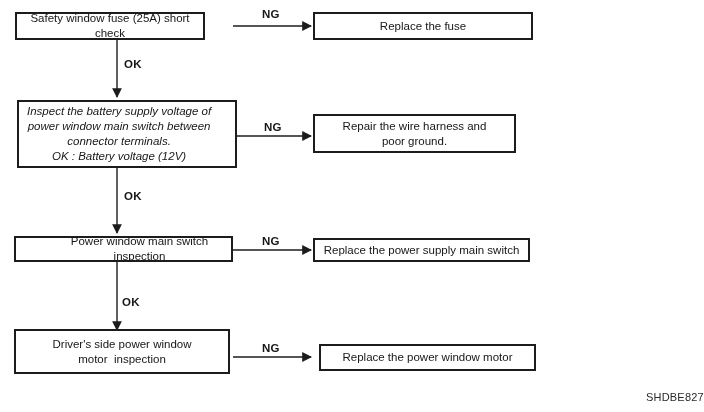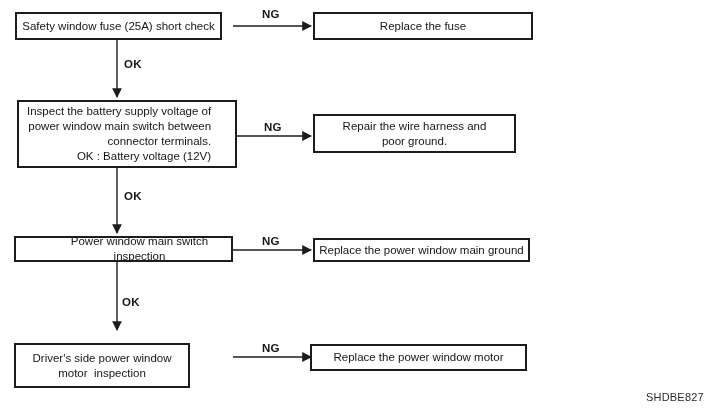--- a/index.html
+++ b/index.html
@@ -26,23 +26,24 @@
     display: flex;
     align-items: center;
     justify-content: center;
     text-align: center;
     font-size: 11.5px;
     line-height: 15px;
     white-space: pre-wrap;
   }
   .box.align-left {
     justify-content: flex-start;
-    text-align: right;
+    text-align: center;
     padding-left: 8px;
     padding-right: 4px;
+    font-style: italic;
   }
   .flabel {
     position: absolute;
     font-weight: bold;
     font-size: 11.5px;
     line-height: 13px;
     letter-spacing: 0.3px;
   }
   .caption {
     position: absolute;
@@ -66,21 +67,21 @@
     <line x1="117" y1="40" x2="117" y2="97" stroke="#1c1c1c" stroke-width="1.4" marker-end="url(#arrow)"></line>
     <line x1="117" y1="168" x2="117" y2="233" stroke="#1c1c1c" stroke-width="1.4" marker-end="url(#arrow)"></line>
     <line x1="117" y1="262" x2="117" y2="330" stroke="#1c1c1c" stroke-width="1.4" marker-end="url(#arrow)"></line>
 
     <line x1="233" y1="26" x2="311" y2="26" stroke="#1c1c1c" stroke-width="1.4" marker-end="url(#arrow)"></line>
     <line x1="237" y1="136" x2="311" y2="136" stroke="#1c1c1c" stroke-width="1.4" marker-end="url(#arrow)"></line>
     <line x1="233" y1="250" x2="311" y2="250" stroke="#1c1c1c" stroke-width="1.4" marker-end="url(#arrow)"></line>
     <line x1="233" y1="357" x2="311" y2="357" stroke="#1c1c1c" stroke-width="1.4" marker-end="url(#arrow)"></line>
   </svg>
 
-  <div class="box" style="left:15px; top:12px; width:207px; height:28px;">
+  <div class="box" style="left:15px; top:12px; width:190px; height:28px;">
     <span>Safety window fuse (25A) short check</span>
   </div>
   <div class="flabel" style="left:262px; top:8px;">NG</div>
   <div class="box" style="left:313px; top:12px; width:220px; height:28px;">
     <span>Replace the fuse</span>
   </div>
   <div class="flabel" style="left:124px; top:58px;">OK</div>
 
   <div class="box align-left" style="left:17px; top:100px; width:220px; height:68px;">
     <span>Inspect the battery supply voltage of
@@ -93,28 +94,28 @@
     <span>Repair the wire harness and
 poor ground.</span>
   </div>
   <div class="flabel" style="left:124px; top:190px;">OK</div>
 
   <div class="box" style="left:14px; top:236px; width:219px; height:26px;padding-left:32px;">
     <span>Power window main switch inspection</span>
   </div>
   <div class="flabel" style="left:262px; top:235px;">NG</div>
   <div class="box" style="left:313px; top:238px; width:217px; height:24px;">
-    <span>Replace the power window main ground</span>
+    <span>Replace the power supply main switch</span>
   </div>
   <div class="flabel" style="left:122px; top:296px;">OK</div>
 
-  <div class="box" style="left:14px; top:343px; width:176px; height:45px;">
+  <div class="box" style="left:14px; top:329px; width:216px; height:45px;">
     <span>Driver's side power window
 motor  inspection</span>
   </div>
   <div class="flabel" style="left:262px; top:342px;">NG</div>
-  <div class="box" style="left:310px; top:344px; width:217px; height:27px;">
+  <div class="box" style="left:319px; top:344px; width:217px; height:27px;">
     <span>Replace the power window motor</span>
   </div>
 
   <div class="caption" style="left:646px; top:391px;">SHDBE8277L</div>
 
 </div>
 
 </body></html>

